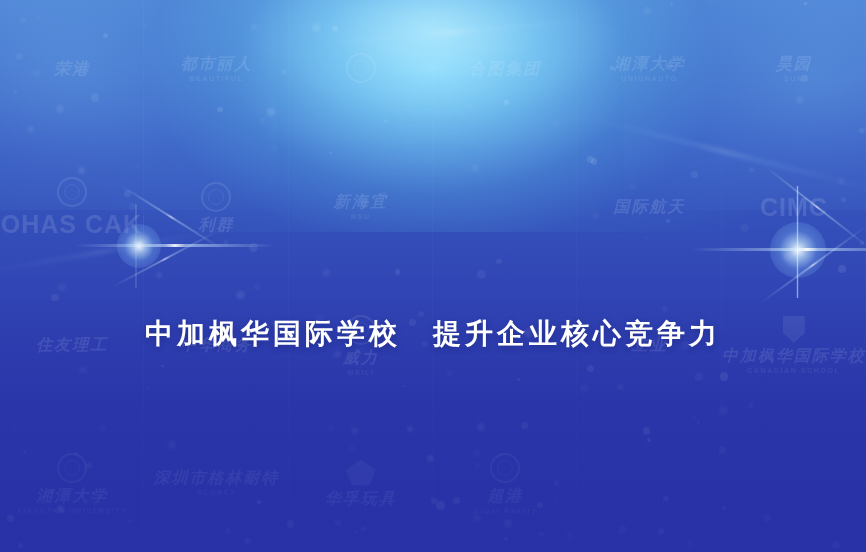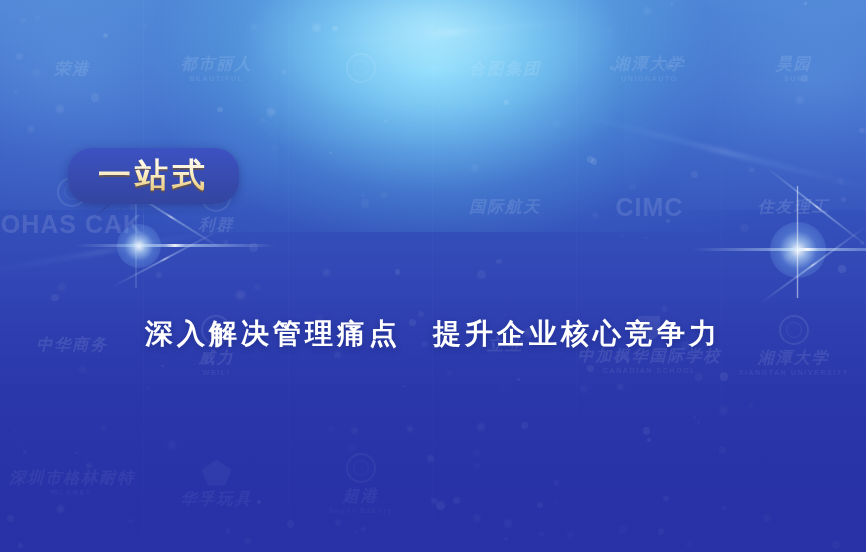--- a/index.html
+++ b/index.html
@@ -331,20 +331,24 @@
         <div class="logo-mark logo-cn">昊园</div>
         <div class="logo-mark logo-en">SUN</div>
       </div>
       <div class="logo-cell">
         <div class="logo-badge"></div>
         <div class="logo-mark logo-latin">LOHAS CAKE</div>
       </div>
       <div class="logo-cell">
         <div class="logo-badge"></div>
         <div class="logo-mark logo-cn">利群</div>
+      </div>
+      <div class="logo-cell">
+        <div class="logo-mark logo-cn">新海宜</div>
+        <div class="logo-mark logo-en">NSU</div>
       </div>
       <div class="logo-cell"></div>
       <div class="logo-cell">
         <div class="logo-mark logo-cn">国际航天</div>
       </div>
       <div class="logo-cell">
         <div class="logo-mark logo-latin">CIMC</div>
       </div>
       <div class="logo-cell">
         <div class="logo-mark logo-cn">住友理工</div>
@@ -555,24 +559,18 @@
     <div class="ray" style="left:36px; top:76px; width:130px; height:2px; transform:rotate(-36deg); opacity:.65;"></div>
     <div class="ray" style="left:84px; top:-2px; width:3px; height:112px; opacity:.55;"></div>
   </div>
 
   <div class="streak" style="left:300px; top:30px; width:300px; height:5px; transform:rotate(-5deg); opacity:.45;"></div>
   <div class="streak" style="left:560px; top:150px; width:330px; height:4px; transform:rotate(14deg); opacity:.32;"></div>
   <div class="streak" style="left:-40px; top:250px; width:280px; height:4px; transform:rotate(-10deg); opacity:.22;"></div>
 
   <div class="content">
 
-    <div class="badge-wrap">
-      <div class="badge">
-        <span class="badge-text">一站式</span>
-        <span class="badge-tail"></span>
-      </div>
-    </div>
-
-
-    <div class="subtitle">深入解决管理痛点　提升企业核心竞争力</div>
+
+
+    <div class="subtitle">中加枫华国际学校　提升企业核心竞争力</div>
 
   </div>
 </div>
 
 </body></html>

